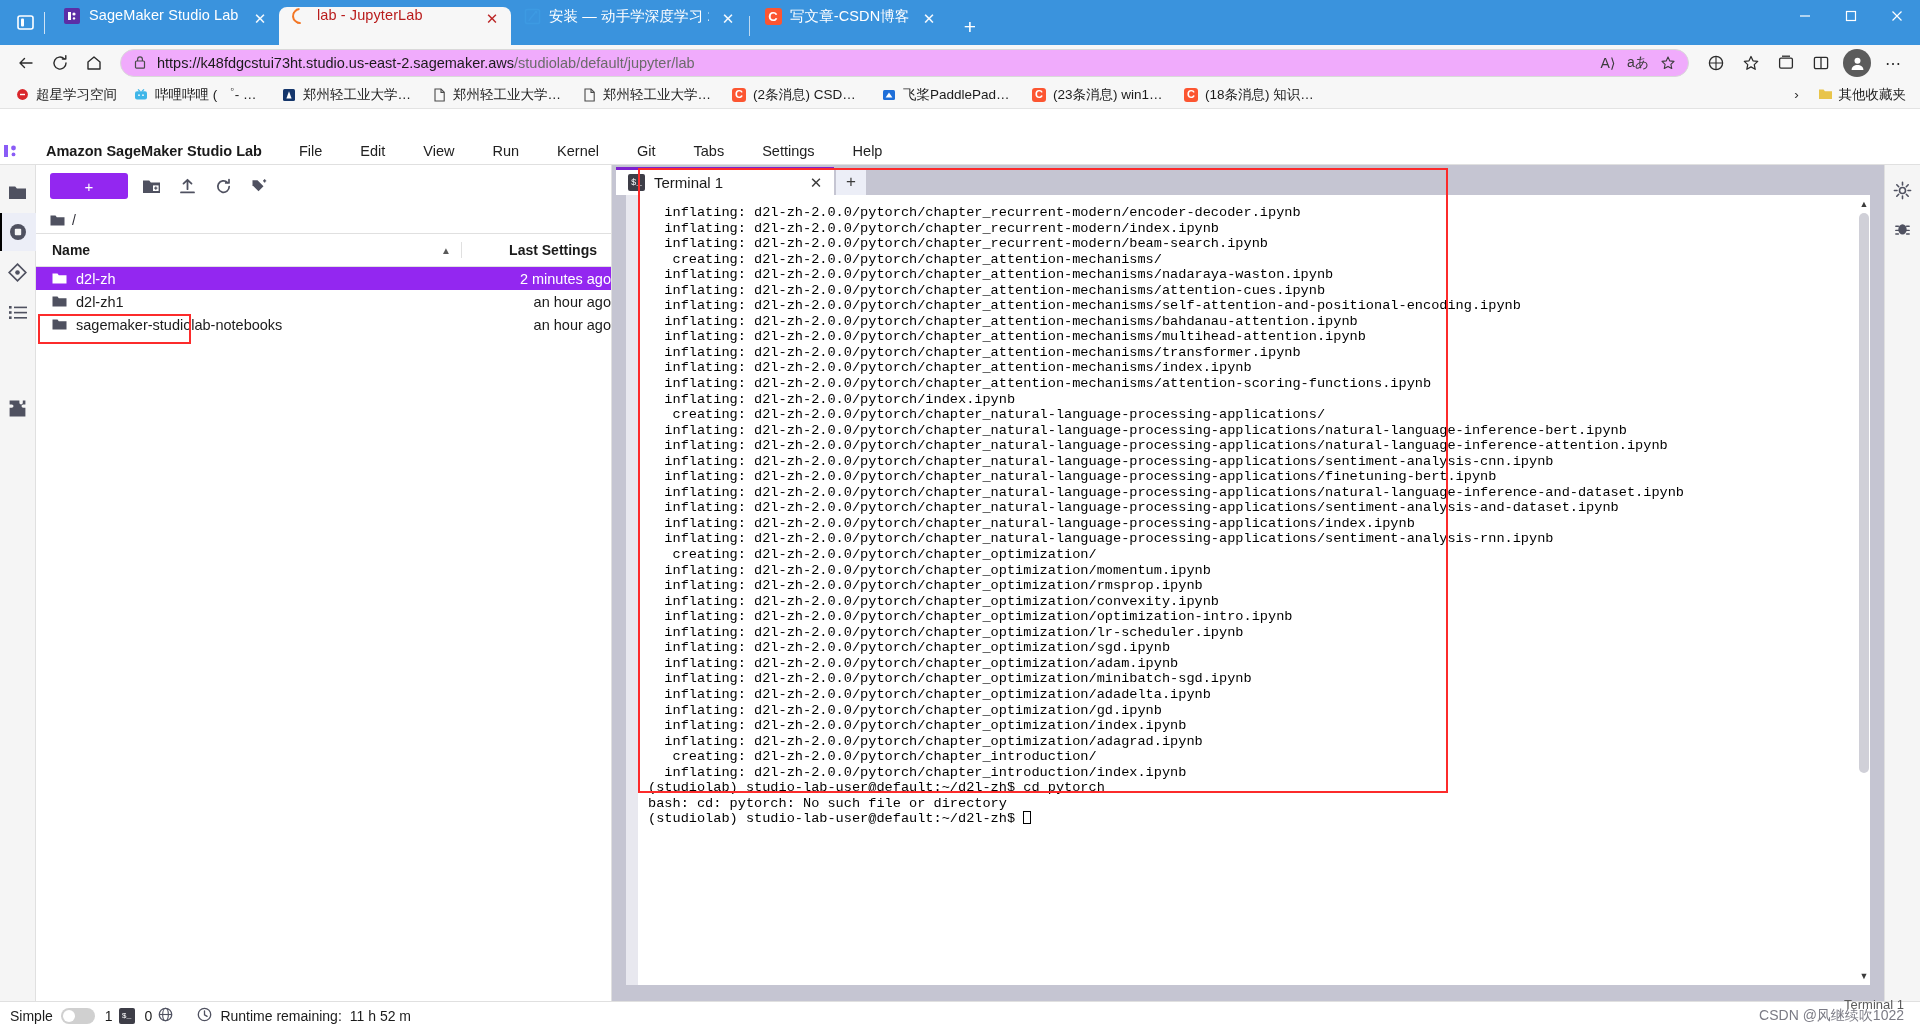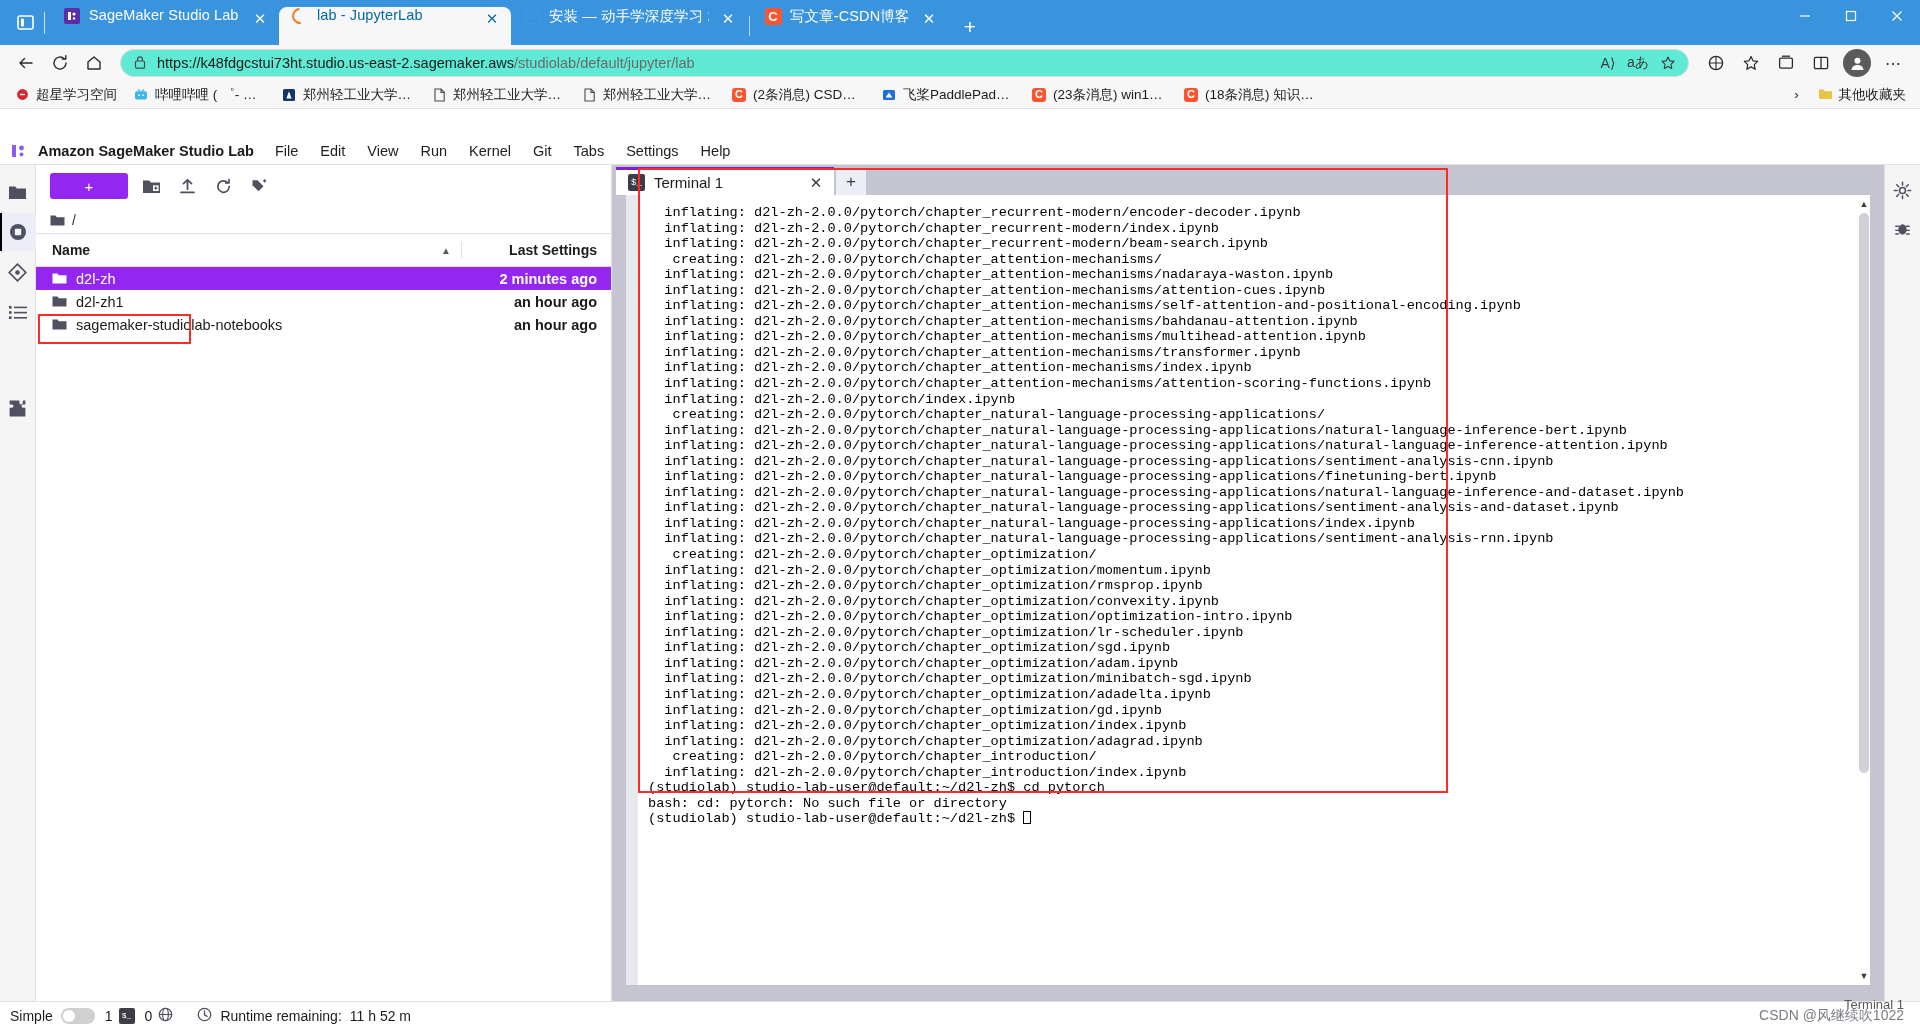--- a/index.html
+++ b/index.html
@@ -25,21 +25,21 @@
   .win-tabs-icon svg{display:block}
   .tabstrip-sep{width:1px;height:22px;background:#cfe3f5;margin:0 6px 11px 2px;flex:0 0 auto;}
 
   .tab {
     height:38px; min-width:100px; max-width:262px;
     display:flex; align-items:flex-start; gap:8px;
     padding:0 8px 0 12px; border-radius:8px 8px 0 0;
     font-size:14.5px; color:#ffffff; position:relative;
     flex:0 0 auto;
   }
-  .tab.active { background:#f7f7f7; color:#0369a1; }
+  .tab.active { background:#f7f7f7; color:#b91c1c; }
   .tab .favicon{ width:18px;height:18px;flex:0 0 auto;display:flex;align-items:center;justify-content:center;}
   .tab .tab-title{
     flex:1 1 auto; white-space:nowrap; overflow:hidden; text-overflow:clip;
     font-size:14.5px; letter-spacing:.1px;
   }
   .tab .tab-close{
     width:22px;height:22px;flex:0 0 auto;border-radius:4px;
     display:flex;align-items:center;justify-content:center;font-size:15px;line-height:1;
     opacity:.95;
   }
@@ -62,21 +62,21 @@
 
   .navbar{
     height:36px;background:#f7f7f7;display:flex;align-items:center;padding:0 10px;gap:2px;
   }
   .navbtn{
     width:32px;height:30px;border-radius:5px;display:flex;align-items:center;justify-content:center;
     color:#2b2b2b;flex:0 0 auto;
   }
   .navbtn svg{display:block}
   .omnibox{
-    flex:1 1 auto; height:28px; background:#5eead4; border:1px solid #d9d9d9; border-radius:14px;
+    flex:1 1 auto; height:28px; background:#f0abfc; border:1px solid #d9d9d9; border-radius:14px;
     display:flex; align-items:center; padding:0 6px 0 12px; margin:8px 8px; gap:8px;
     font-size:14.5px;
   }
   .omnibox .lock{width:16px;height:16px;flex:0 0 auto;color:#4a4a4a}
   .url{ flex:1 1 auto; white-space:nowrap; overflow:hidden; font-size:14.5px; color:#6b6b6b; }
   .url b{ color:#1b1b1b; font-weight:normal; }
   .omni-icons{display:flex;align-items:center;gap:2px;flex:0 0 auto}
   .omni-ic{width:28px;height:26px;display:flex;align-items:center;justify-content:center;color:#3b3b3b;font-size:14px;}
   .nav-right{display:flex;align-items:center;gap:1px;flex:0 0 auto}
   .nav-right .navbtn{width:34px;height:30px}
@@ -89,21 +89,21 @@
   }
   .bm{display:flex;align-items:center;gap:6px;padding:3px 8px;border-radius:5px;flex:0 0 auto;max-width:150px;}
   .bm .bmico{width:16px;height:16px;flex:0 0 auto;display:flex;align-items:center;justify-content:center;font-size:12px;line-height:1;}
   .bm .bmlabel{overflow:hidden;text-overflow:ellipsis;white-space:nowrap;font-size:13.5px;}
   .bm-chevron{margin-left:auto;width:26px;height:24px;display:flex;align-items:center;justify-content:center;flex:0 0 auto;color:#2b2b2b}
   .bm-other{display:flex;align-items:center;gap:6px;padding:3px 8px;flex:0 0 auto;}
 
   
   #jlab{ position:absolute; left:0; top:137px; width:1920px; height:893px; background:#fff; }
   .jl-menubar{
-    height:28px;display:flex;align-items:center;gap:0;padding-left:8px;
+    height:28px;display:flex;align-items:center;gap:16px;
     border-bottom:1px solid #e0e0e0;background:#fff;font-size:14.5px;color:#212121;
   }
   .jl-logo{width:22px;height:22px;margin-right:8px;flex:0 0 auto;display:flex;align-items:center;justify-content:center}
   .jl-brand{font-weight:bold;font-size:14.5px;padding:0 10px 0 0;color:#1a1a1a;}
   .jl-menu{padding:3px 11px;font-size:14.5px;color:#212121;border-radius:2px;}
 
   .jl-body{ display:flex; height:836px; }
 
   .jl-leftbar{
     width:36px;flex:0 0 auto;background:#f5f5f5;border-right:1px solid #e0e0e0;
@@ -141,21 +141,21 @@
   }
   .fp-h-name{flex:1 1 auto;padding-left:16px;display:flex;align-items:center;}
   .fp-h-sortarrow{margin-left:auto;margin-right:10px;color:#5a5a5a;font-size:10px;}
   .fp-h-mod{width:150px;flex:0 0 auto;text-align:right;padding-right:14px;border-left:1px solid #e0e0e0;}
   .fp-row{
     display:flex;align-items:center;height:23px;font-size:14.5px;color:#1b1b1b;position:relative;
   }
   .fp-row.selected{background:#8a2be2;background:#9327f0;color:#fff;}
   .fp-row .fr-name{flex:1 1 auto;display:flex;align-items:center;gap:9px;padding-left:16px;}
   .fp-row .fr-fold{width:15px;height:13px;flex:0 0 auto}
-  .fp-row .fr-mod{width:150px;flex:0 0 auto;text-align:right;padding-right:14px;font-weight:bold;}
+  .fp-row .fr-mod{width:150px;flex:0 0 auto;text-align:right;}
 
   
   .jl-main{flex:1 1 auto;background:#c5c5d2;display:flex;flex-direction:column;min-width:0;position:relative;}
   .jl-dockbar{height:30px;background:#c5c5d2;display:flex;align-items:flex-end;padding-left:4px;position:relative;}
   .term-tab{
     height:28px;background:#fff;display:flex;align-items:center;gap:9px;padding:0 8px 0 12px;
     border-top:3px solid #7e22ce;min-width:218px;font-size:15px;color:#1b1b1b;
   }
   .term-tab .ticon{width:17px;height:17px;background:#3d3d47;color:#fff;border-radius:2px;font-size:9px;display:flex;align-items:center;justify-content:center;font-family:"Liberation Mono",monospace;flex:0 0 auto;}
   .term-tab .tlabel{flex:1 1 auto;white-space:nowrap;}

